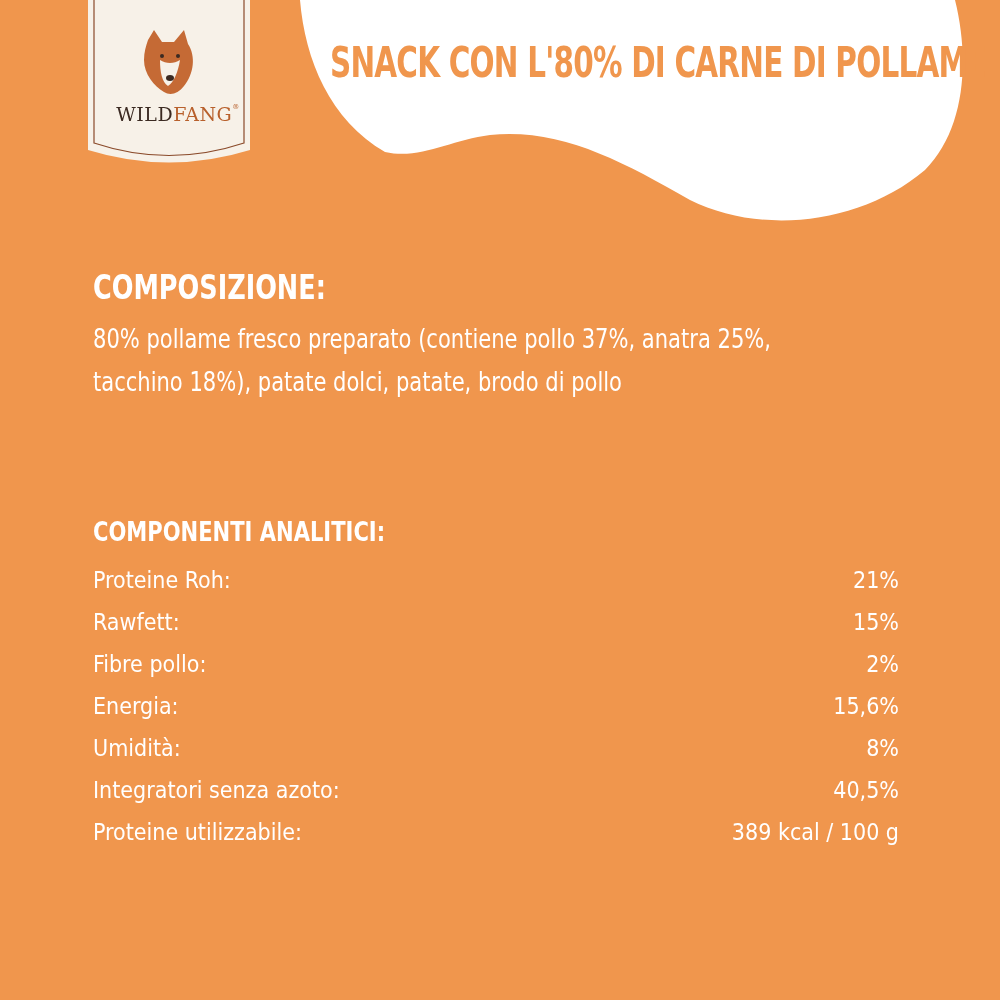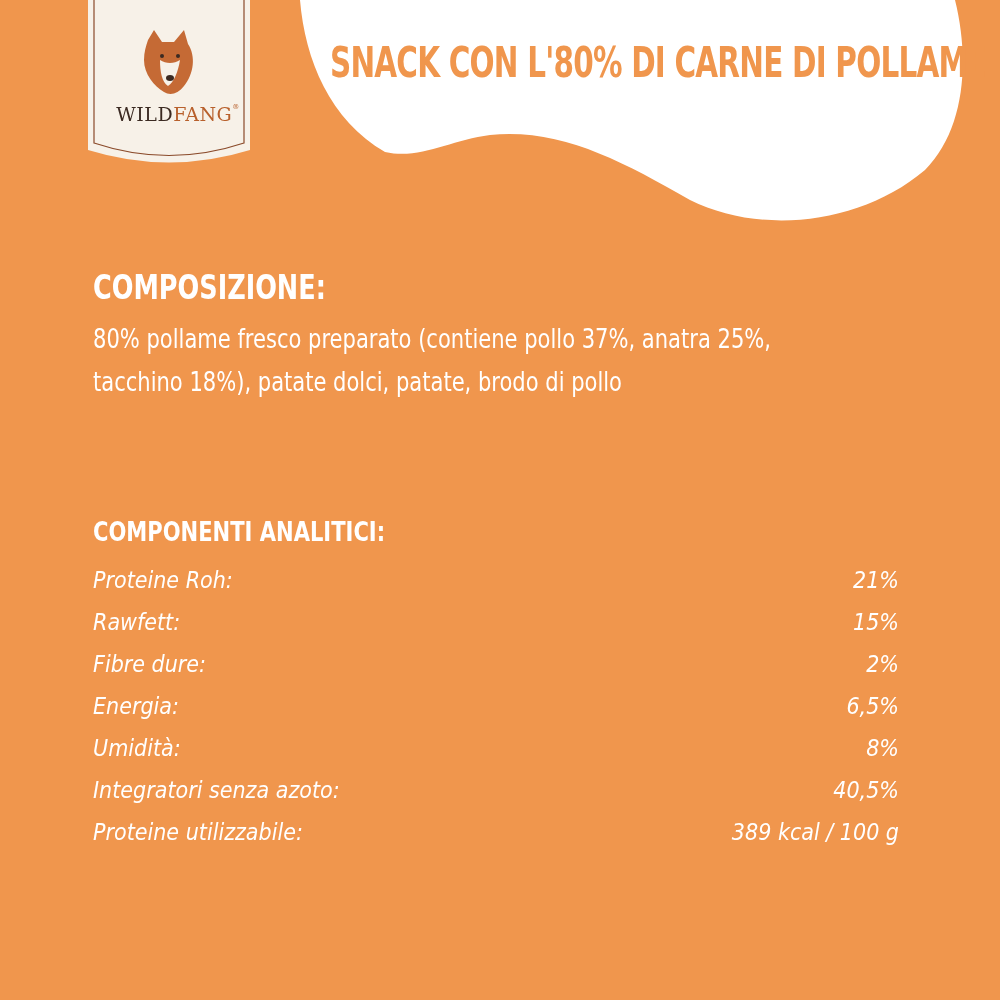--- a/index.html
+++ b/index.html
@@ -10,21 +10,21 @@
   .logo-text .w{color:#3b2a22;}
   .logo-text .f{color:#b8602c;}
   .logo-text sup{font-size:7px;color:#b8602c;vertical-align:top;}
   .headline{position:absolute;left:330px;top:38px;width:625px;font-family:"DejaVu Sans Condensed","DejaVu Sans",sans-serif;font-weight:bold;font-size:42px;color:#f0964d;letter-spacing:-1px;transform:scaleX(0.78);transform-origin:left top;white-space:nowrap;}
   .h2{position:absolute;left:93px;font-weight:bold;color:#fff;font-family:"DejaVu Sans Condensed","DejaVu Sans",sans-serif;white-space:nowrap;}
   .comp-title{top:268px;font-size:33px;transform:scaleX(0.86);transform-origin:left top;}
   .comp-body{position:absolute;left:93px;top:318px;width:820px;font-size:26px;line-height:43px;color:#fff;transform:scaleX(0.9);transform-origin:left top;}
   .ana-title{top:517px;font-size:26px;transform:scaleX(0.9);transform-origin:left top;}
   .rows{position:absolute;left:93px;top:559px;width:806px;}
   .row{display:flex;justify-content:space-between;height:42px;line-height:42px;font-size:23px;color:#fff;}
-  .row span{white-space:nowrap;font-style:italic;}
+  .row span{white-space:nowrap;}
 </style>
 </head>
 <body>
 
 <svg class="blob" viewBox="0 0 1000 260">
   <path d="M300,0 C305,60 330,120 385,152 C420,160 450,140 490,135 C560,128 620,160 690,200 C760,235 860,225 925,170 C965,130 970,60 955,0 Z" fill="#ffffff"></path>
 </svg>
 
 <div>
   <svg class="banner" viewBox="0 0 162 168">
@@ -52,26 +52,26 @@
 <div class="rows">
   <div class="row">
       <span>Proteine Roh:</span>
       <span>21%</span>
     </div>
   <div class="row">
       <span>Rawfett:</span>
       <span>15%</span>
     </div>
   <div class="row">
-      <span>Fibre dure:</span>
+      <span>Fibre pollo:</span>
       <span>2%</span>
     </div>
   <div class="row">
       <span>Energia:</span>
-      <span>6,5%</span>
+      <span>15,6%</span>
     </div>
   <div class="row">
       <span>Umidità:</span>
       <span>8%</span>
     </div>
   <div class="row">
       <span>Integratori senza azoto:</span>
       <span>40,5%</span>
     </div>
   <div class="row">

